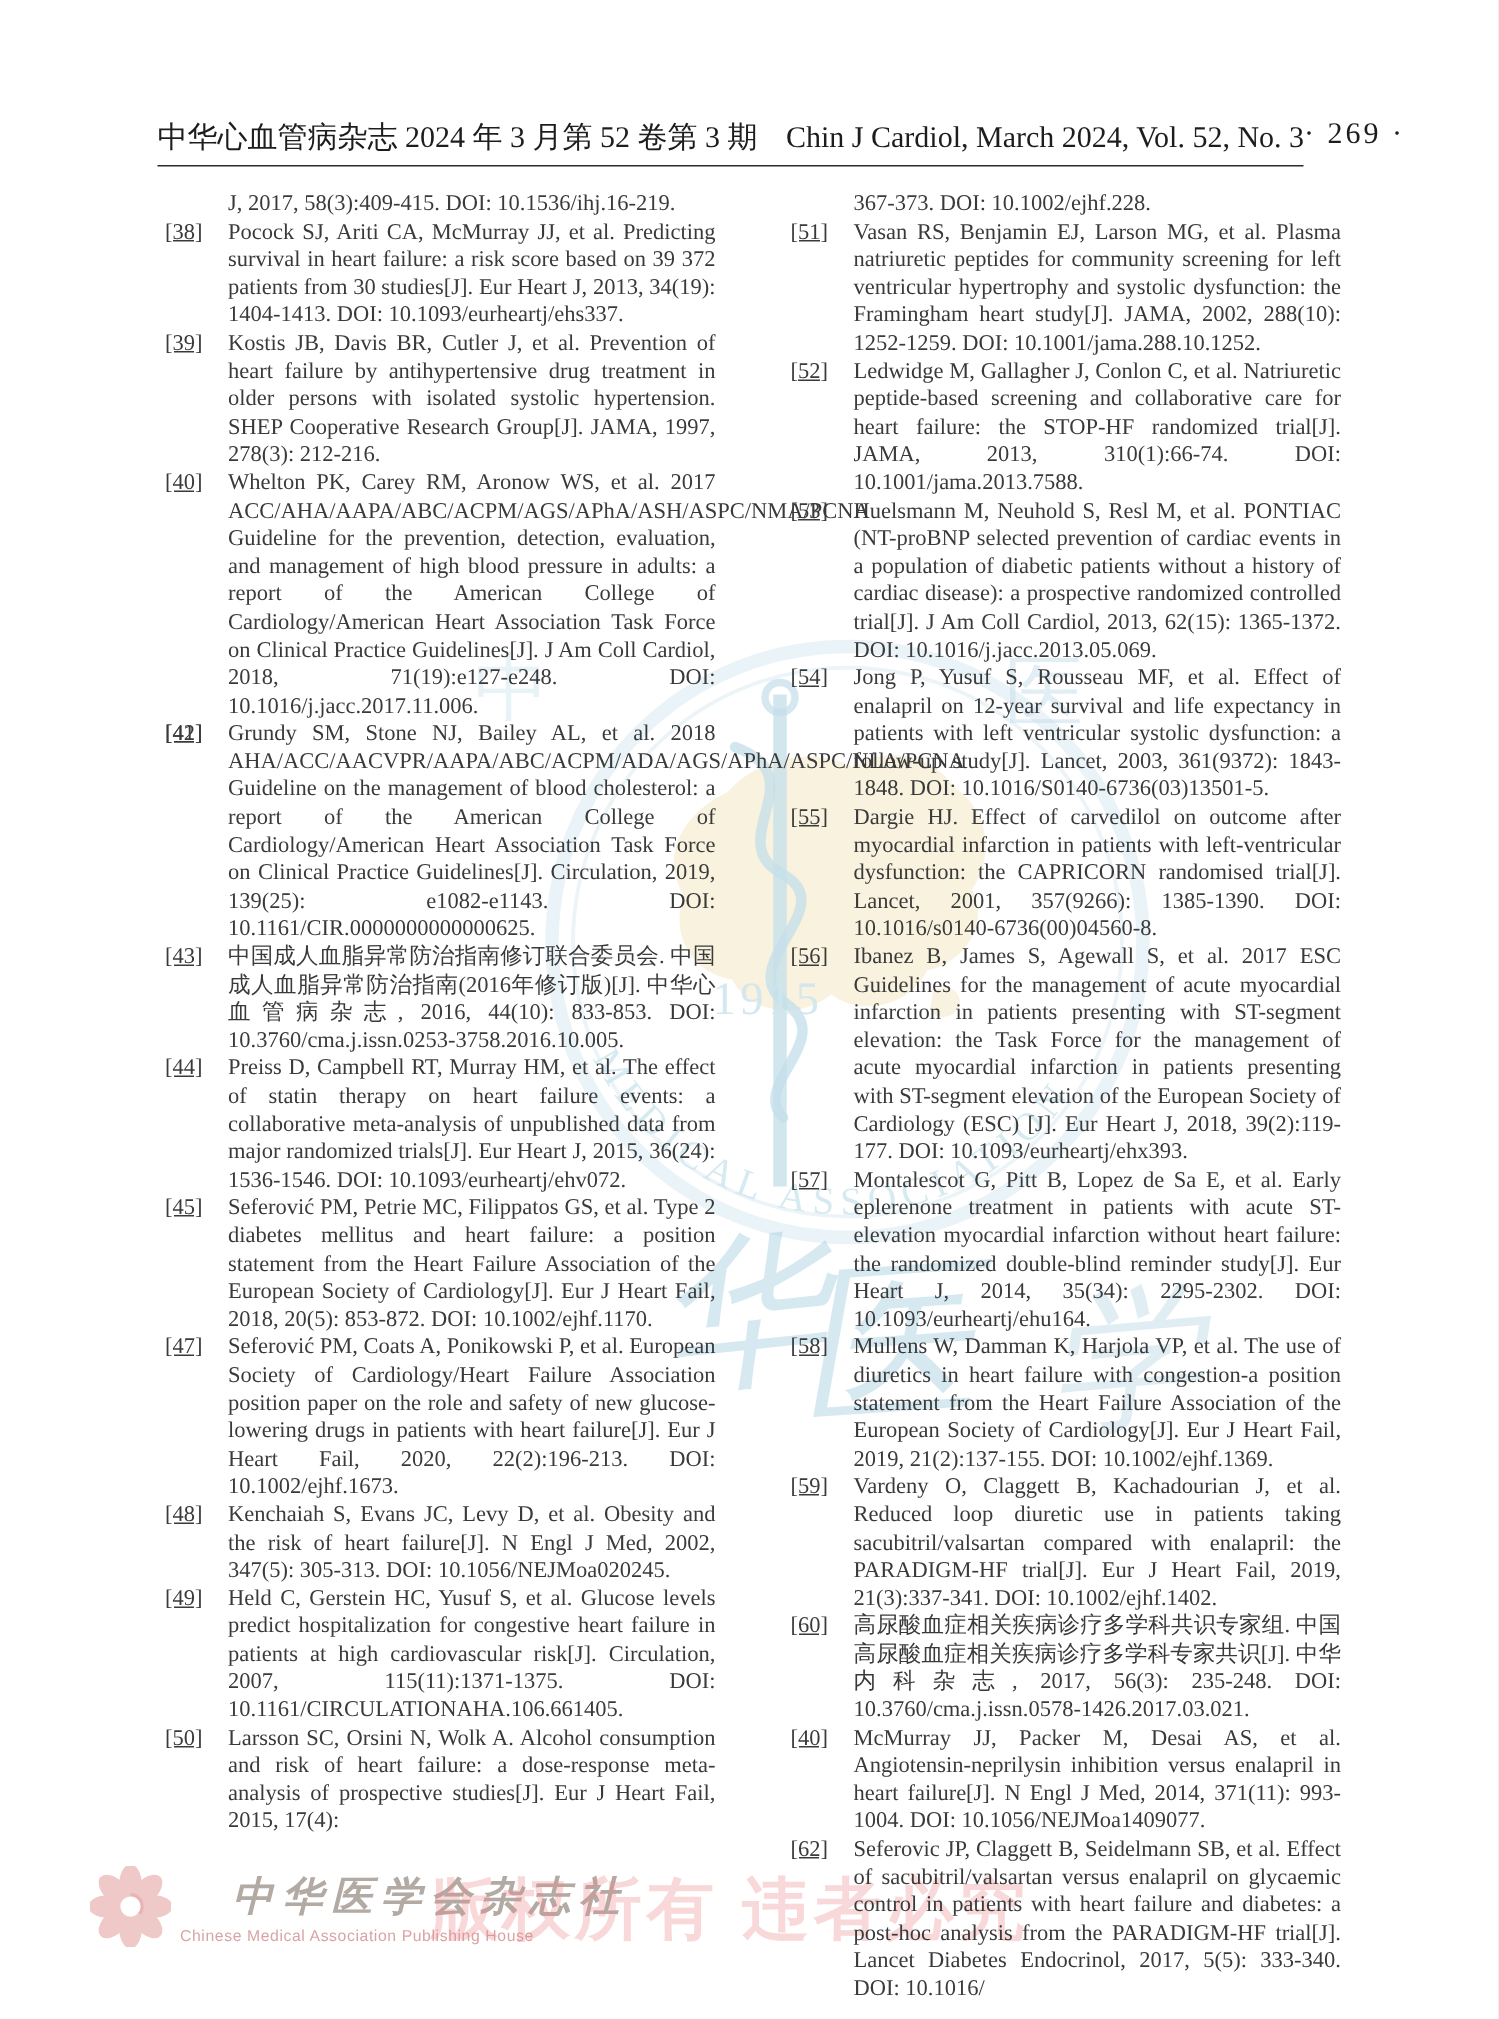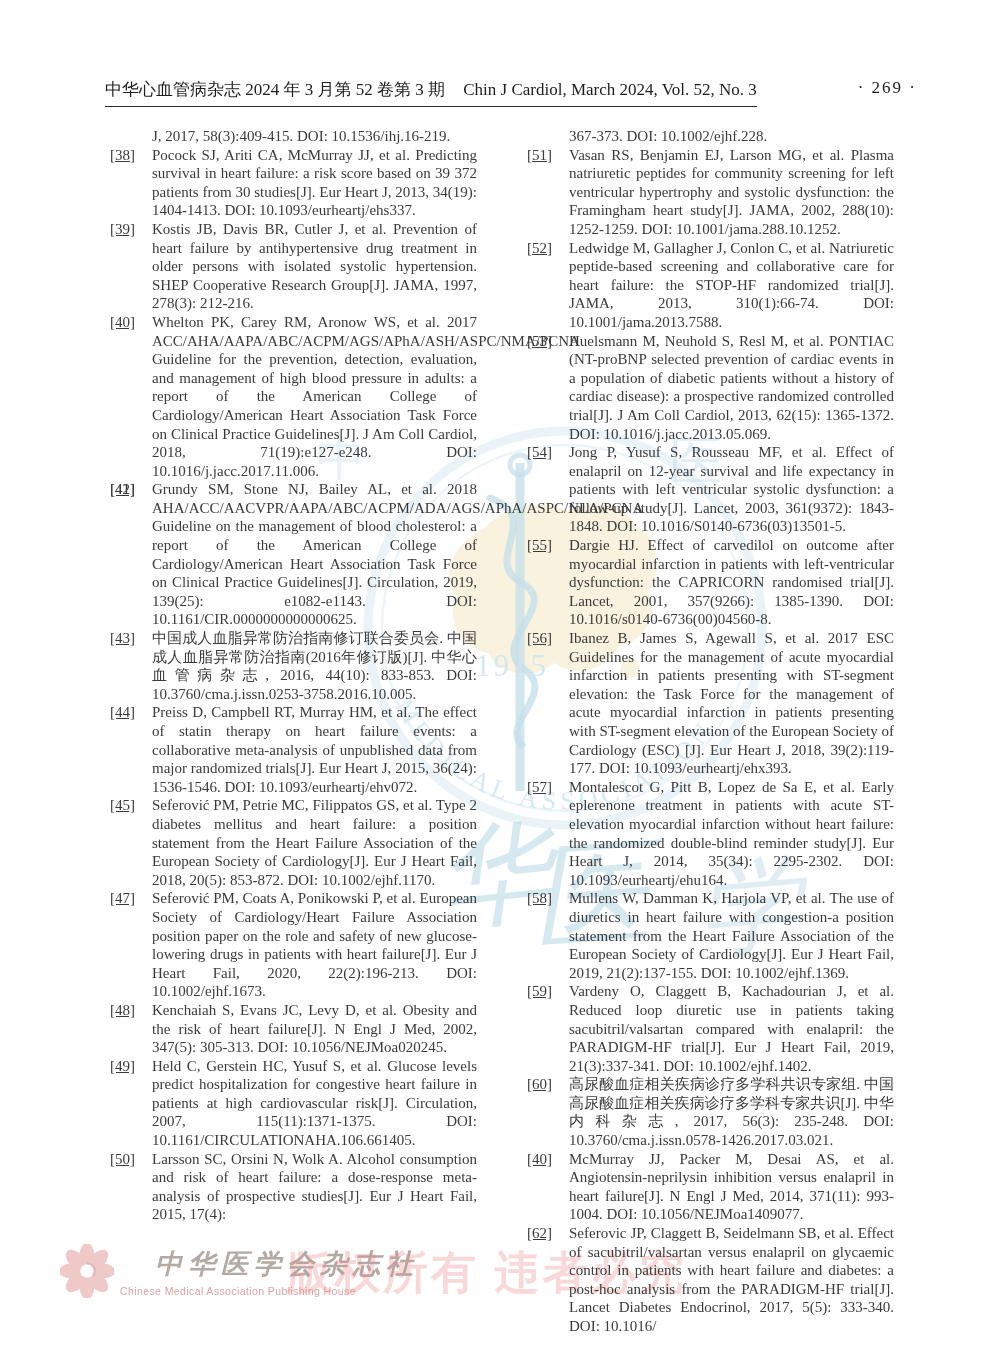--- a/index.html
+++ b/index.html
@@ -1,20 +1,20 @@
 <!DOCTYPE html>
 <html><head>
 <meta charset="utf-8">
 <style>
   html,body{margin:0;padding:0;background:#e8e8e8;}
   .page{position:relative;width:999px;height:1346px;background:#ffffff;overflow:hidden;
         font-family:"Liberation Serif","DejaVu Serif",serif;color:#3a3a3a;}
   
   .header{position:absolute;top:78px;left:105px;width:812px;display:flex;
-          justify-content:space-between;align-items:flex-start;font-size:17px;color:#1d1d1d;}
+          justify-content:space-between;align-items:flex-start;font-size:20px;color:#1d1d1d;}
   .header-title{border-bottom:1.3px solid #2b2b2b;padding-bottom:5px;white-space:nowrap;}
   .header-title .en{margin-left:14px;}
   .pagenum{white-space:nowrap;letter-spacing:2px;}
   
   .col{position:absolute;top:127px;width:367px;font-size:15px;line-height:18.6px;
        text-align:justify;z-index:2;}
   .col-left{left:110px;}
   .col-right{left:527px;}
   .ref{position:relative;padding-left:42px;}
   .ref-num{position:absolute;left:0;top:0;text-decoration:underline;}

